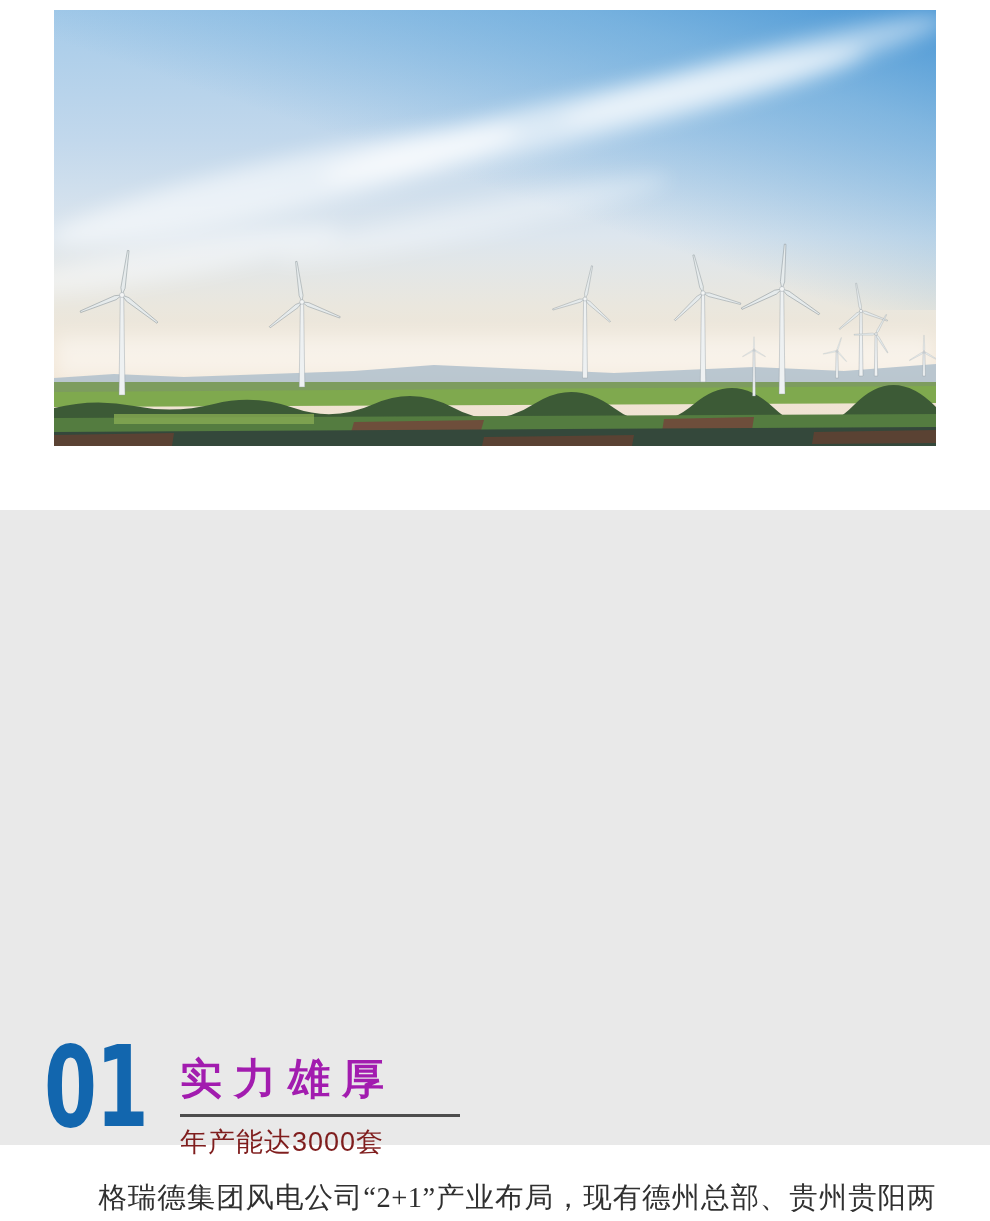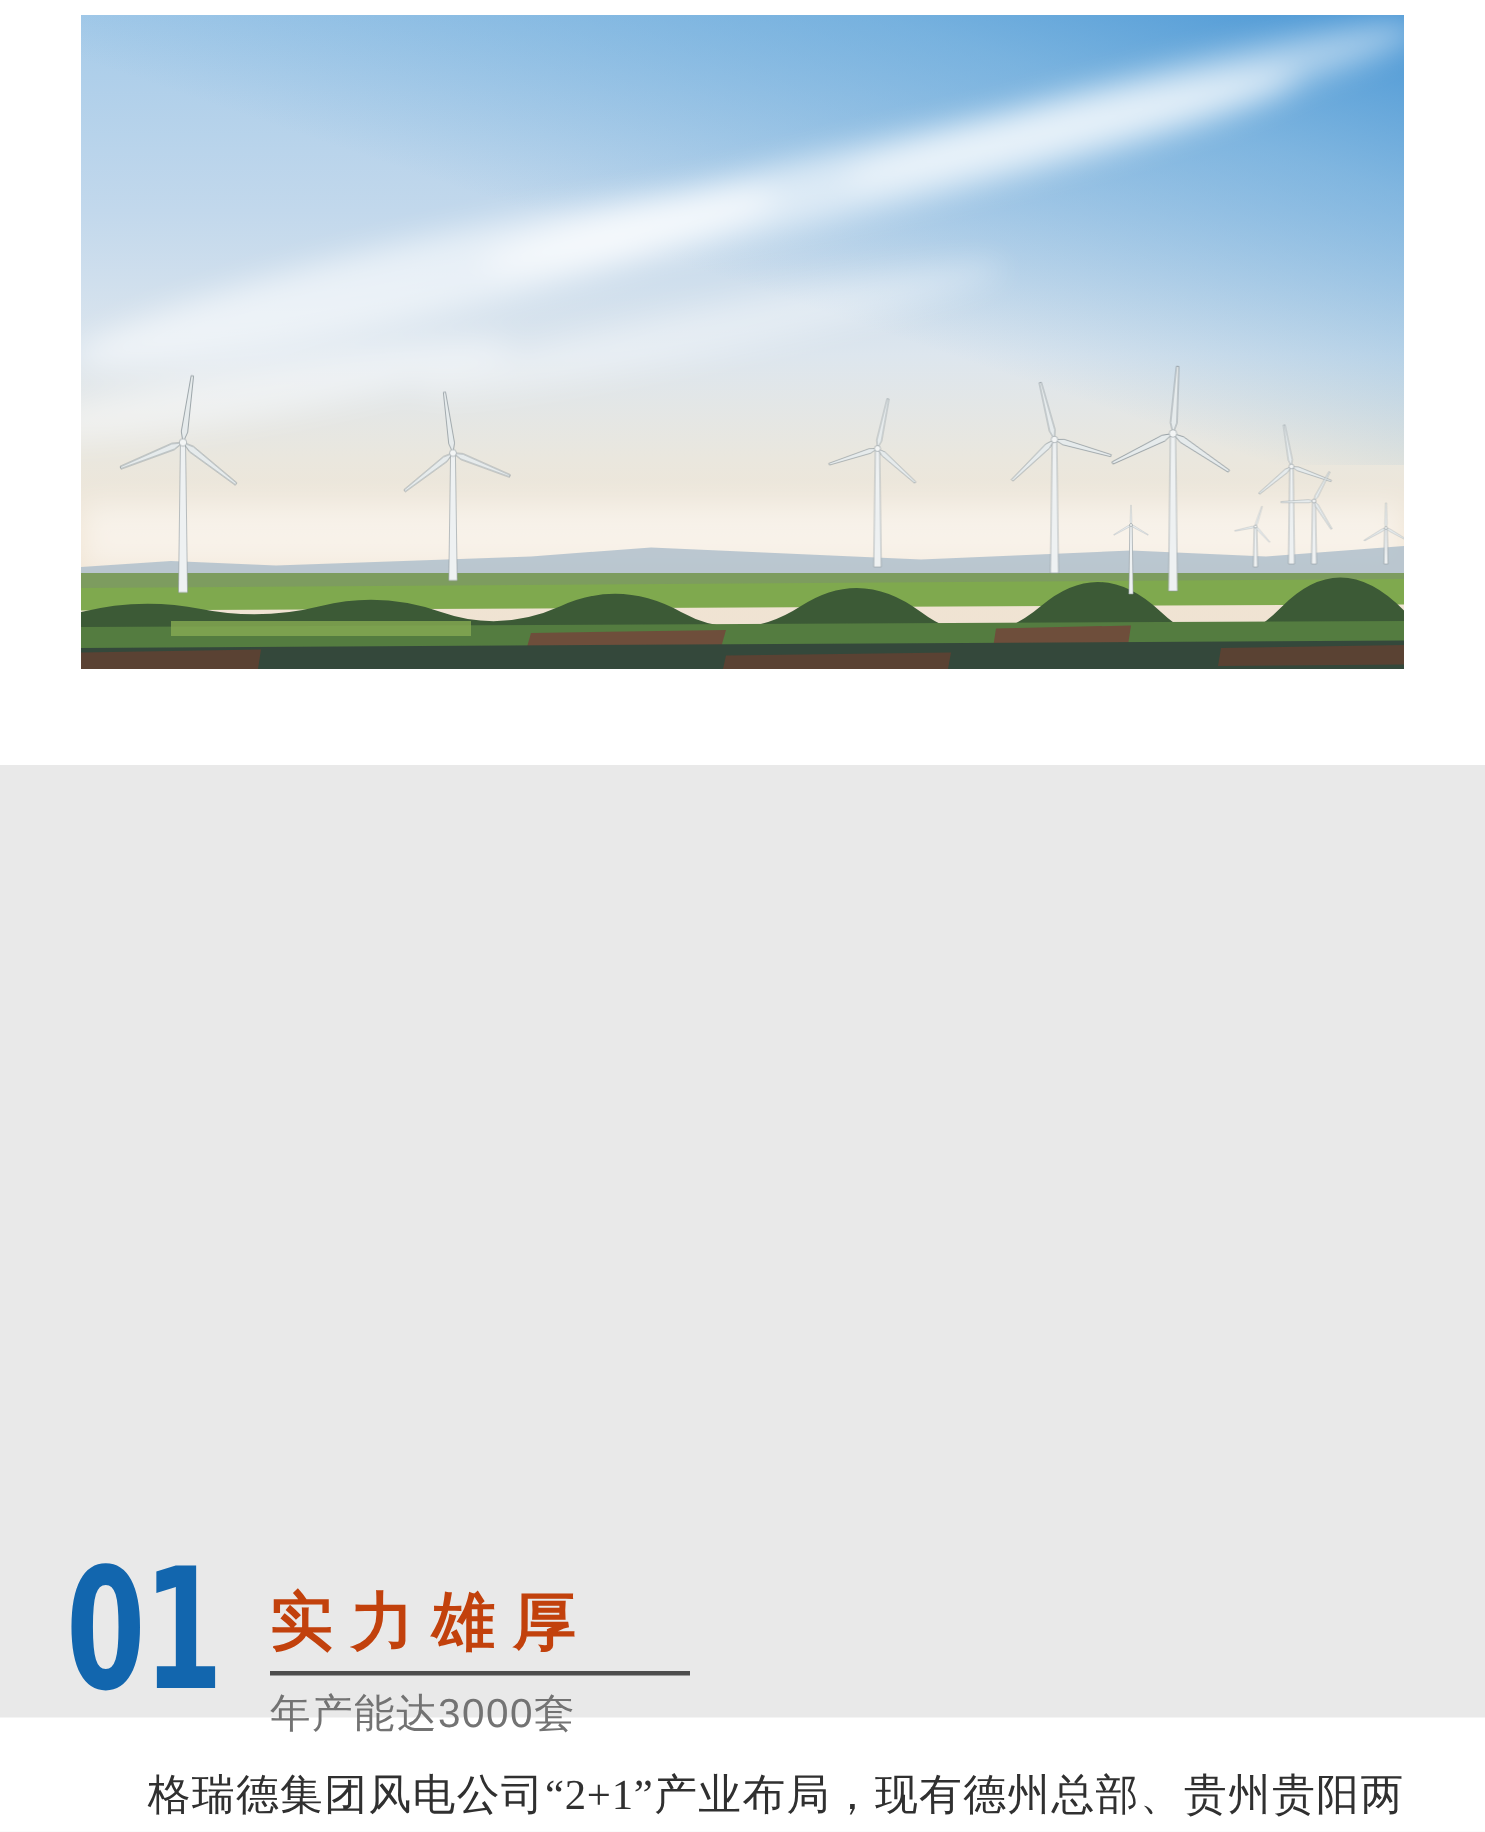--- a/index.html
+++ b/index.html
@@ -8,24 +8,24 @@
   
   .hero{position:absolute;left:54px;top:10px;width:882px;height:436px;overflow:hidden;}
   .hero svg{display:block;}
   
   .section{position:absolute;left:0;top:510px;width:990px;height:635px;background:#e9e9e9;}
   .sec-number{position:absolute;left:44px;top:516px;color:#1266ae;font-weight:bold;
               font-size:112px;line-height:1.1;letter-spacing:-2px;
               transform:scaleX(.68);transform-origin:left top;
               font-family:"DejaVu Sans","Liberation Sans",sans-serif;}
   .sec-head{position:absolute;left:180px;top:548px;width:460px;}
-  .sec-title{color:#c2410c;font-weight:bold;font-size:42px;line-height:48px;letter-spacing:12px;
-             font-family:Liberation Serif, serif;}
+  .sec-title{color:#a21caf;font-weight:bold;font-size:42px;line-height:48px;letter-spacing:12px;
+             font-family:Liberation Mono, monospace;}
   .title-underline{width:280px;height:3px;background:#4d4d4d;margin-top:8px;}
-  .sec-subtitle{color:#737373;font-size:27px;letter-spacing:1px;margin-top:7px;
+  .sec-subtitle{color:#7f1d1d;font-size:27px;letter-spacing:1px;margin-top:7px;
                 font-family:"Liberation Sans",sans-serif;}
   .paragraph{position:absolute;left:50px;top:664px;width:886px;
              font-size:28.5px;line-height:48px;color:#303030;text-align:justify;
              text-indent:1.7em;letter-spacing:.5px;
              font-family:"Liberation Serif","DejaVu Serif",serif;}
   
   .tw{fill:#eef1f2;stroke:#8e989e;stroke-width:.4;}
   .bl{fill:#e6ebec;stroke:#7f8a90;stroke-width:.45;}
   .hubc{fill:#f3f5f5;stroke:#8e989e;stroke-width:.4;}
 </style>

